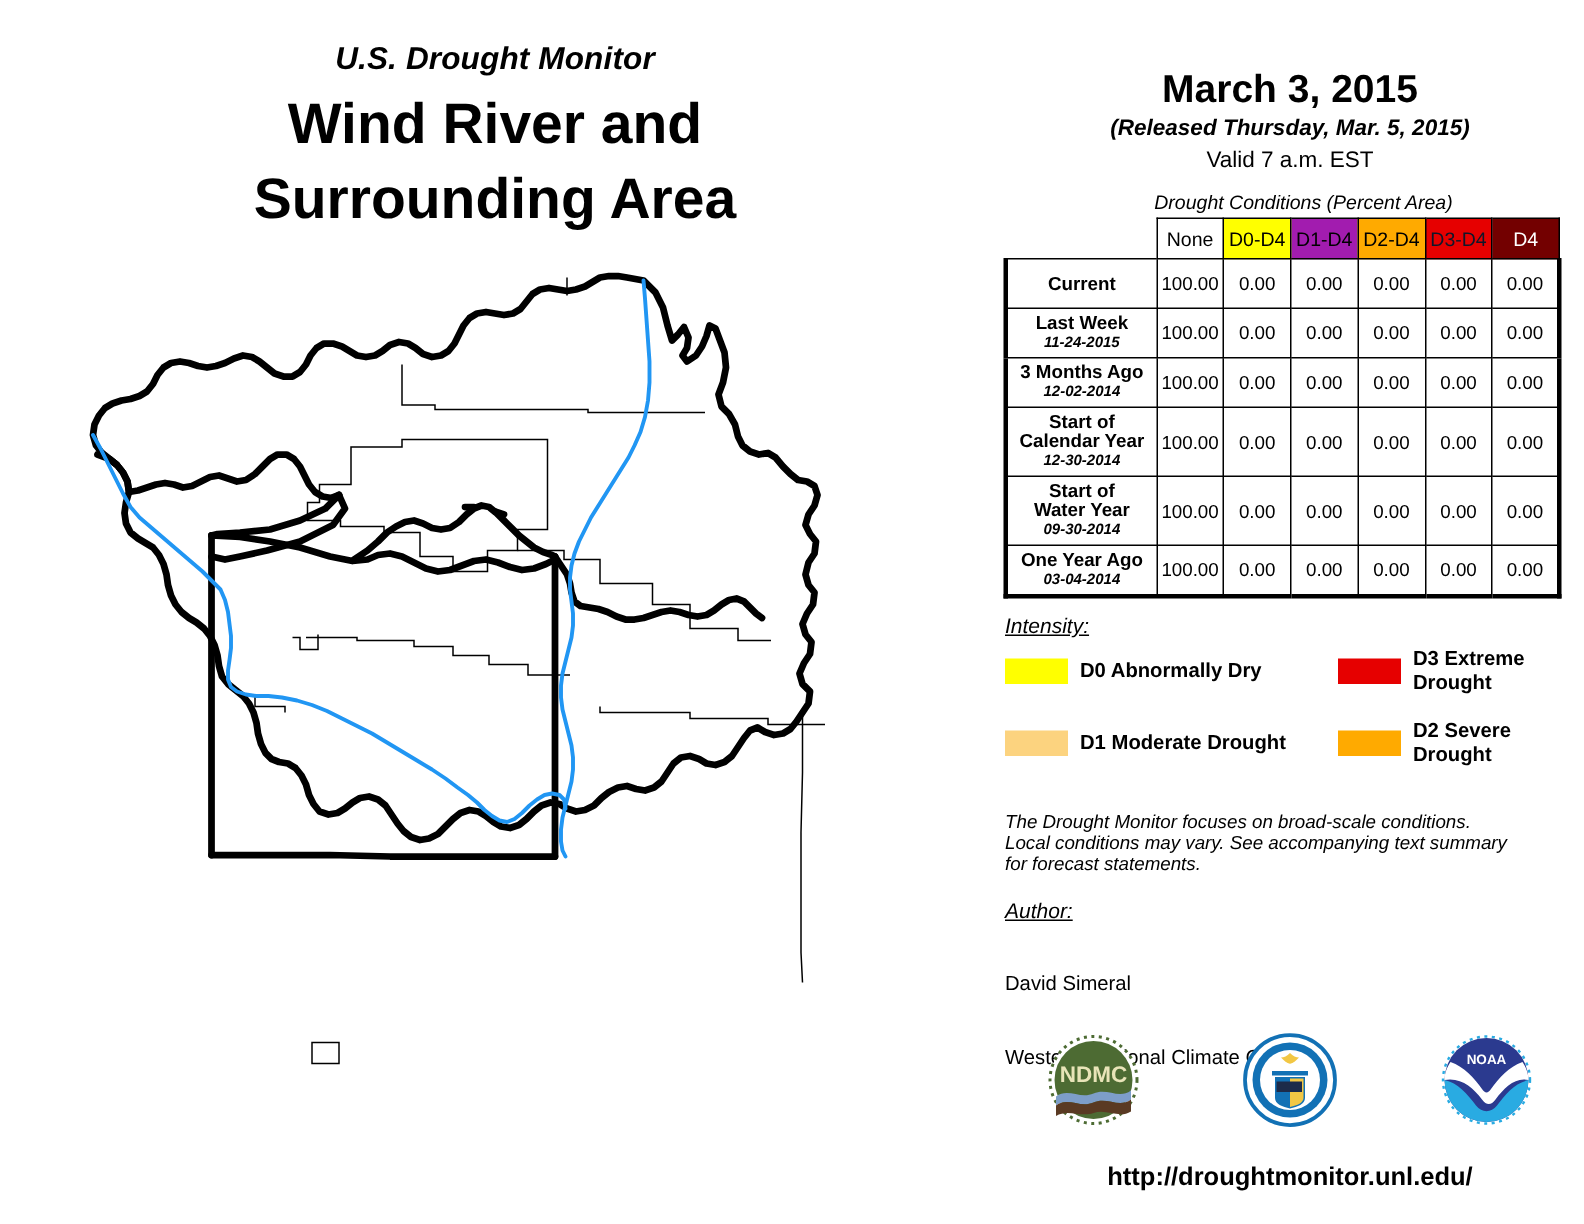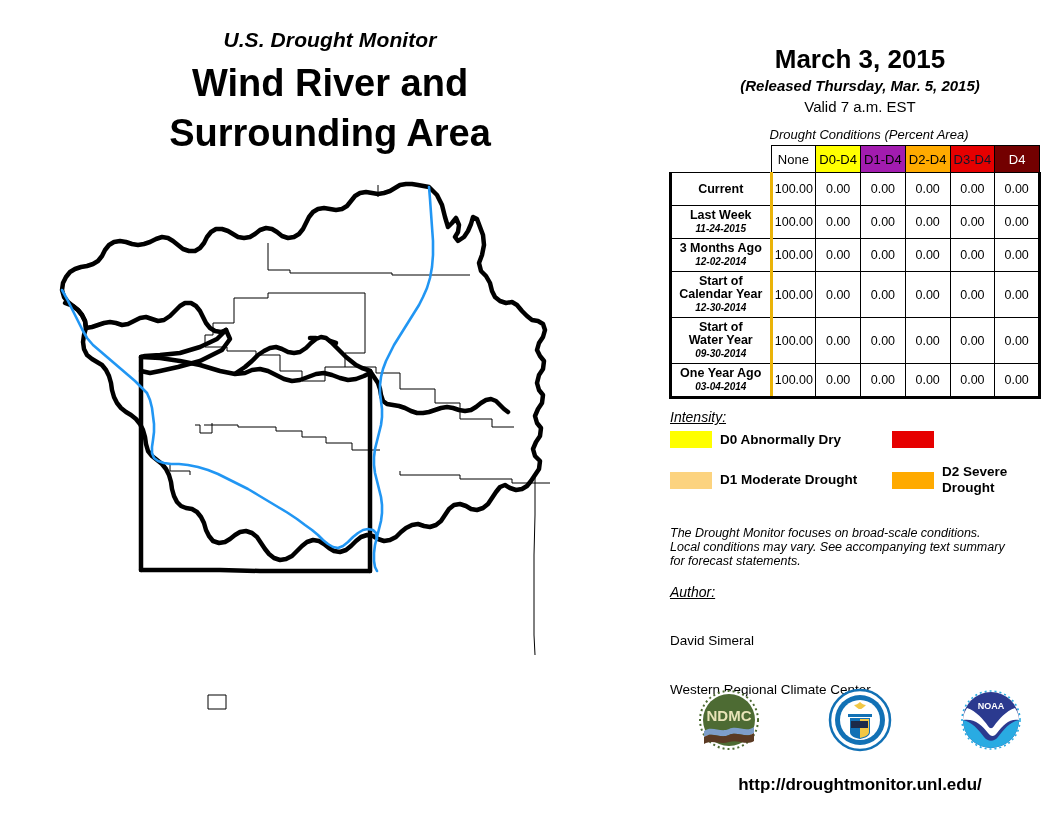--- a/index.html
+++ b/index.html
@@ -119,21 +119,21 @@
   #cond-table thead th.hdr-d4   { background: #730000; color: #fff; }
 
   #cond-table tbody td.rowlabel {
     border-left: 3px solid #000;
     text-align: center;
     padding: 3px 2px;
     line-height: 13px;
   }
   #cond-table tbody tr:last-child td { border-bottom: 3px solid #000; }
   #cond-table tbody td.lastcol { border-right: 3px solid #000; }
-  #cond-table tbody td.firstdata { border-left: 3px solid #eab308; }
+  #cond-table tbody td.firstdata { border-left: 1px solid #eab308; }
   .rl-name { font-size: 12.5px; font-weight: bold; display:block; }
   .rl-date { font-size: 10px; font-weight: bold; font-style: italic; display:block; }
   .datacell { height: 32px; }
 
   
   #intensity-block { margin-top: 10px; margin-left: 6px; }
   #intensity-title {
     font-size: 14px;
     font-style: italic;
     text-decoration: underline;
@@ -419,20 +419,21 @@
 
   <div id="intensity-block">
     <div id="intensity-title">Intensity:</div>
     <div id="legend-grid">
       <div class="legend-item">
         <span class="legend-swatch" style="background:#ffff00"></span>
         <span class="legend-label">D0 Abnormally Dry</span>
       </div>
       <div class="legend-item">
         <span class="legend-swatch" style="background:#e60000"></span>
+        <span class="legend-label">D3 Extreme Drought</span>
       </div>
       <div class="legend-item">
         <span class="legend-swatch" style="background:#fcd37f"></span>
         <span class="legend-label">D1 Moderate Drought</span>
       </div>
       <div class="legend-item">
         <span class="legend-swatch" style="background:#ffaa00"></span>
         <span class="legend-label">D2 Severe Drought</span>
       </div>
       <div></div>

